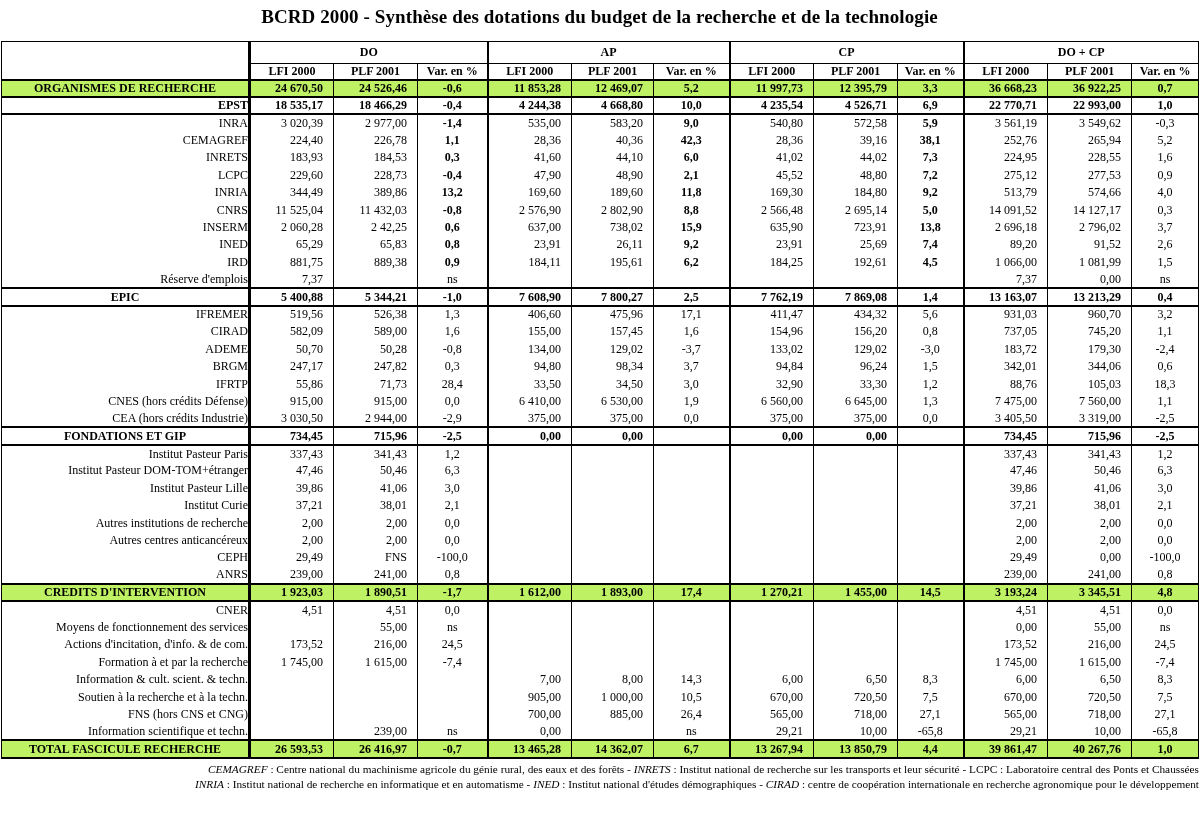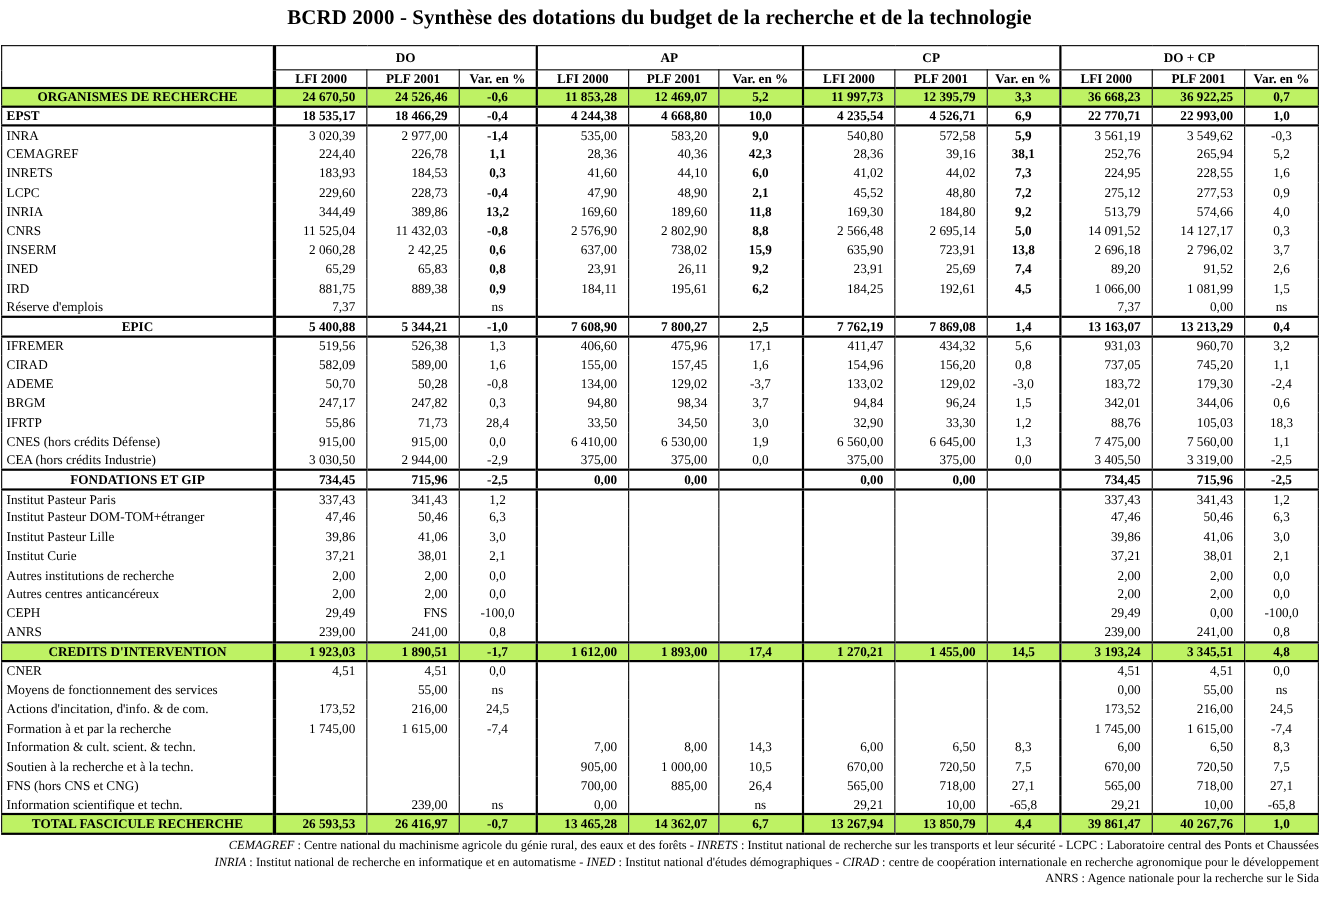--- a/index.html
+++ b/index.html
@@ -40,21 +40,21 @@
   thead tr.srow th { border-bottom: 2px solid #000; }
   
   .c1 { border-left: 3px solid #000; }   
   .gs { border-left: 2px solid #000; }   
   .in { border-left: 1px solid #000; }   
   
   tr.gray { background: #bef264; }
   tr.gray td, tr.sec td { font-weight: bold; border-top: 2px solid #000; border-bottom: 2px solid #000; }
   tr.bv td.vb { font-weight: bold; }
   
-  td.lab { text-align: left; padding-left: 4px; }
+  td.lab { text-align: right; padding-left: 4px; }
   td.lab.lc { text-align: center; padding-left: 0; }
   td.num { text-align: right; padding-right: 10px; }
   td.num.var { text-align: center; padding-right: 0; }
   
   .footnotes { margin-top: 3px; padding-left: 3px; font-size: 11.3px; line-height: 15px; }
   .footnotes .fline { white-space: nowrap; text-align: right; }
   .footnotes i { font-style: italic; }
 </style>
 </head>
 <body>
@@ -684,15 +684,14 @@
           <td class="num in var vb">4,4</td>
           <td class="num gs">39 861,47</td>
           <td class="num in">40 267,76</td>
           <td class="num in var">1,0</td>
         </tr>
       </tbody>
   </table>
   <div class="footnotes">
       <div class="fline"><i>CEMAGREF</i><span> : Centre national du machinisme agricole du génie rural, des eaux et des forêts - </span><i>INRETS</i><span> : Institut national de recherche sur les transports et leur sécurité - LCPC : Laboratoire central des Ponts et Chaussées</span></div>
       <div class="fline"><i>INRIA</i><span> : Institut national de recherche en informatique et en automatisme - </span><i>INED</i><span> : Institut national d'études démographiques - </span><i>CIRAD</i><span> : centre de coopération internationale en recherche agronomique pour le développement</span></div>
-      <div class="fline"><span>ANRS : Agence nationale pour la recherche sur le Sida</span></div>
     </div>
 </div>
 
 </body></html>

